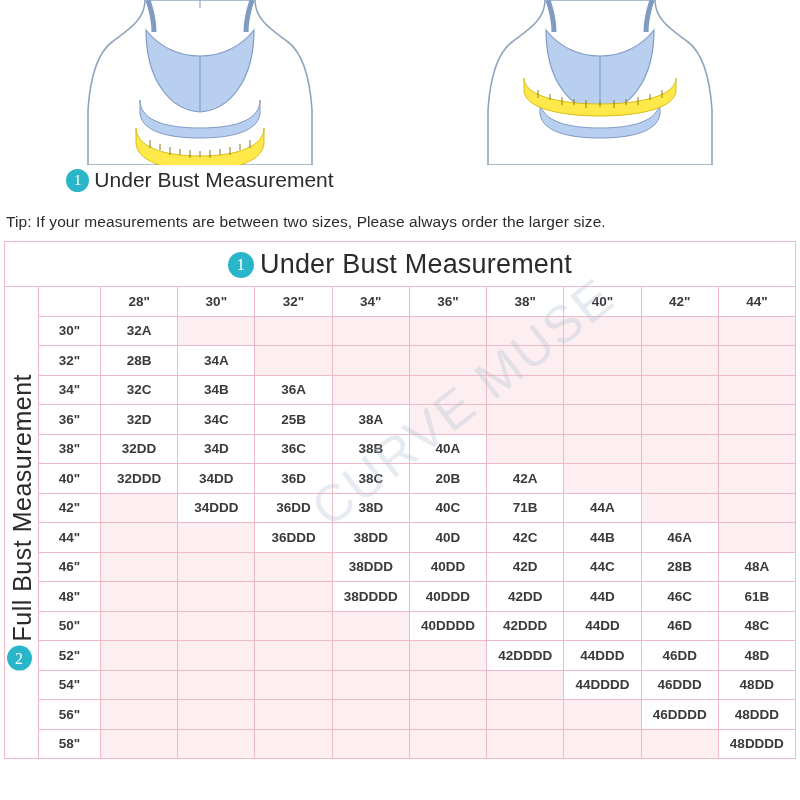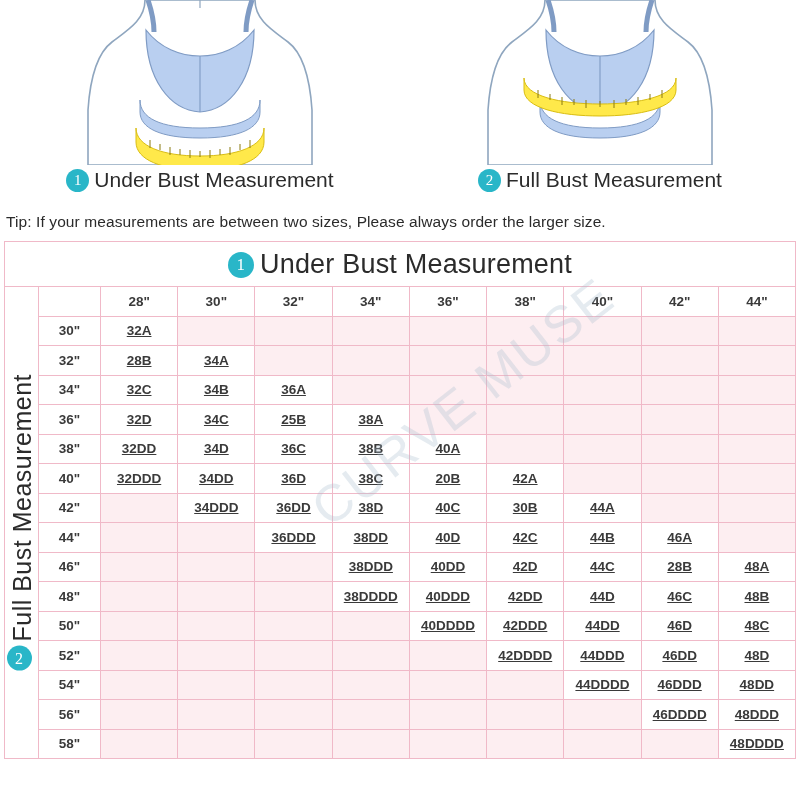--- a/index.html
+++ b/index.html
@@ -128,21 +128,21 @@
     margin: 0 auto;
   }
   .vert-inner .circ-num {
     width: 25px; height: 25px; line-height: 25px; font-size: 16px;
     margin: 0 0 4px 0;
     transform: rotate(90deg);
   }
   .col-head { height: 30px; }
   .row-head { width: 62px; }
   .blank { background: #fdeef1 !important; }
-  .cell-val { background: #ffffff !important; text-decoration: underline; }
+  .cell-val { background: #ffffff !important; }
 </style>
 </head>
 <body>
 
 <div class="illus-row">
 
   <div class="illus-cell">
     <div class="figure-wrap">
       <svg class="figure" width="300" height="165" viewBox="0 0 300 165">
 
@@ -202,23 +202,20 @@
             <line x1="150" y1="101" x2="150" y2="107"></line>
             <line x1="164" y1="100" x2="164" y2="108"></line>
             <line x1="176" y1="99" x2="176" y2="105"></line>
             <line x1="188" y1="97" x2="188" y2="105"></line>
             <line x1="200" y1="94" x2="200" y2="100"></line>
             <line x1="212" y1="90" x2="212" y2="98"></line>
           </g>
         </g>
       </svg>
     </div>
-    <div class="caption">
-      <span class="circ-num">2</span><span>Full Bust Measurement</span>
-    </div>
   </div>
 </div>
 
 <div class="tip">Tip: If your measurements are between two sizes, Please always order the larger size.</div>
 
 <div class="table-area">
   <div class="watermark">CURVE MUSE</div>
   <table class="size-table">
     <colgroup>
       <col style="width:34px">
@@ -316,21 +313,21 @@
           <td class="blank"></td>
           <td class="blank"></td>
         </tr>
         <tr>
           <td class="row-head">42"</td>
           <td class="blank"></td>
           <td class="cell-val">34DDD</td>
           <td class="cell-val">36DD</td>
           <td class="cell-val">38D</td>
           <td class="cell-val">40C</td>
-          <td class="cell-val">30B</td>
+          <td class="cell-val">71B</td>
           <td class="cell-val">44A</td>
           <td class="blank"></td>
           <td class="blank"></td>
         </tr>
         <tr>
           <td class="row-head">44"</td>
           <td class="blank"></td>
           <td class="blank"></td>
           <td class="cell-val">36DDD</td>
           <td class="cell-val">38DD</td>
@@ -355,21 +352,21 @@
         <tr>
           <td class="row-head">48"</td>
           <td class="blank"></td>
           <td class="blank"></td>
           <td class="blank"></td>
           <td class="cell-val">38DDDD</td>
           <td class="cell-val">40DDD</td>
           <td class="cell-val">42DD</td>
           <td class="cell-val">44D</td>
           <td class="cell-val">46C</td>
-          <td class="cell-val">48B</td>
+          <td class="cell-val">61B</td>
         </tr>
         <tr>
           <td class="row-head">50"</td>
           <td class="blank"></td>
           <td class="blank"></td>
           <td class="blank"></td>
           <td class="blank"></td>
           <td class="cell-val">40DDDD</td>
           <td class="cell-val">42DDD</td>
           <td class="cell-val">44DD</td>

